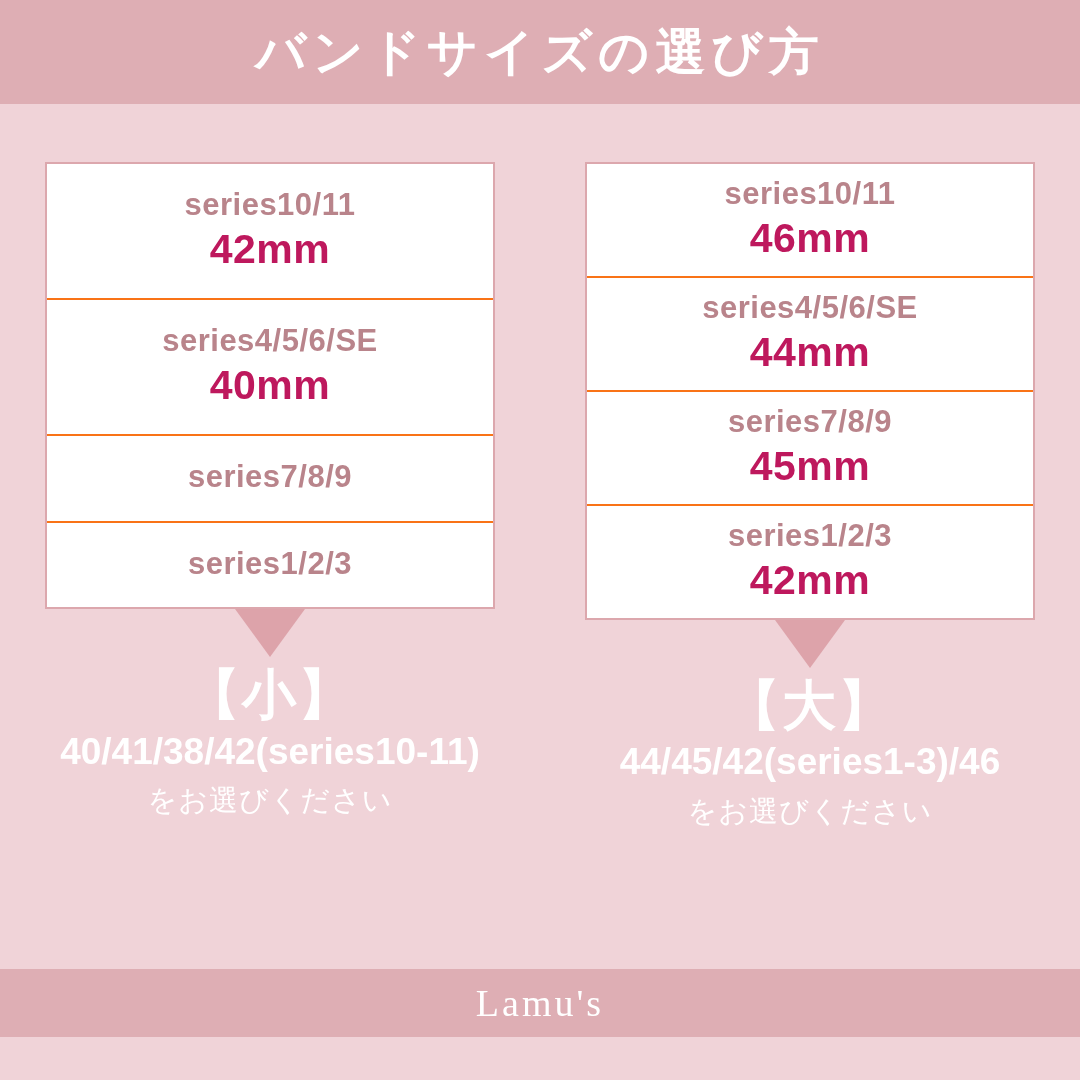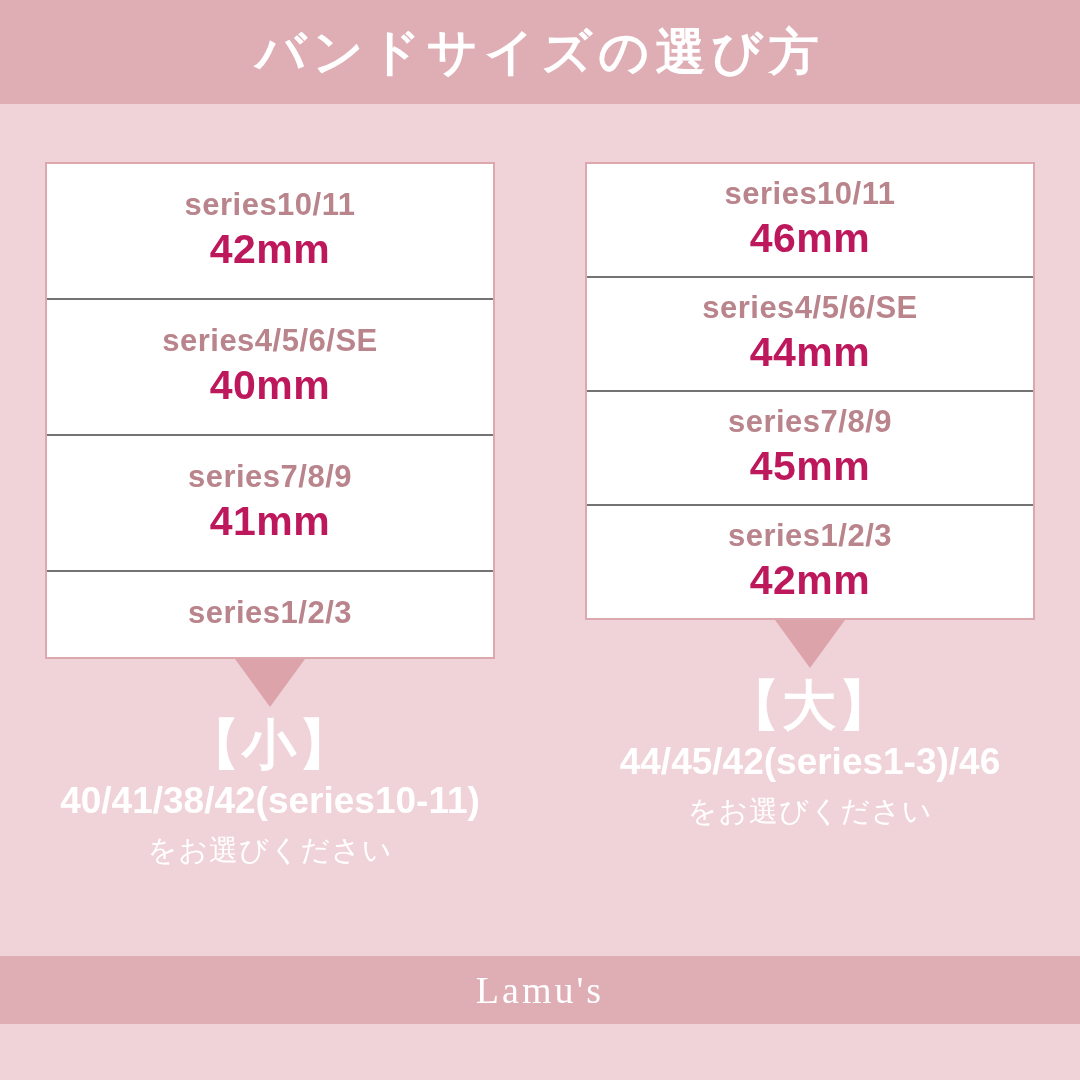--- a/index.html
+++ b/index.html
@@ -54,21 +54,21 @@
     align-items: center;
   }
 
   .table {
     width: 450px;
     background: #ffffff;
     border: 2px solid #dca7ad;
     box-sizing: border-box;
   }
   .row {
-    border-bottom: 2px solid #737373;
+    border-bottom: 2px solid #f97316;
     padding: 12px 0 14px 0;
     text-align: center;
   }
   .row:last-child {
     border-bottom: none;
   }
   .row-series {
     color: #b9848b;
     font-size: 31px;
     font-weight: 600;
@@ -121,21 +121,21 @@
     font-weight: 500;
     line-height: 1.2;
     margin-top: 10px;
     letter-spacing: 1px;
   }
 
   
   .footer {
     position: absolute;
     left: 0;
-    bottom: 16px;
+    bottom: 3px;
     width: 1080px;
     height: 68px;
     background: #deaeb4;
     display: flex;
     align-items: center;
     justify-content: center;
   }
   .brand {
     color: #ffffff;
     font-family: "Liberation Serif", serif;
@@ -160,21 +160,20 @@
         <div class="row">
           <div class="row-series">series10/11</div>
           <div class="row-size">42mm</div>
         </div>
         <div class="row">
           <div class="row-series">series4/5/6/SE</div>
           <div class="row-size">40mm</div>
         </div>
         <div class="row">
           <div class="row-series">series7/8/9</div>
-          <div class="row-size">41mm</div>
         </div>
         <div class="row">
           <div class="row-series">series1/2/3</div>
         </div>
       </div>
       <div class="arrow"></div>
       <div class="label-big">【小】</div>
       <div class="sizes-line">40/41/38/42(series10-11)</div>
       <div class="note-line">をお選びください</div>
     </div>

